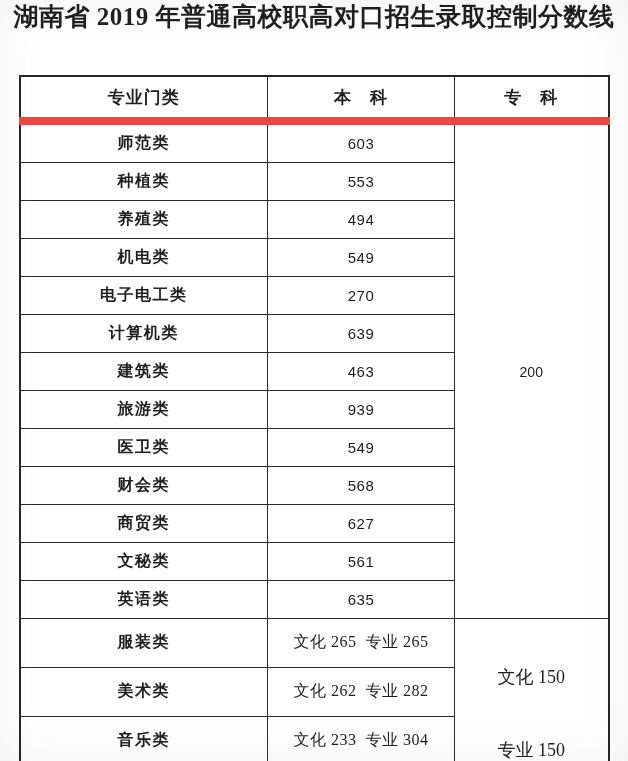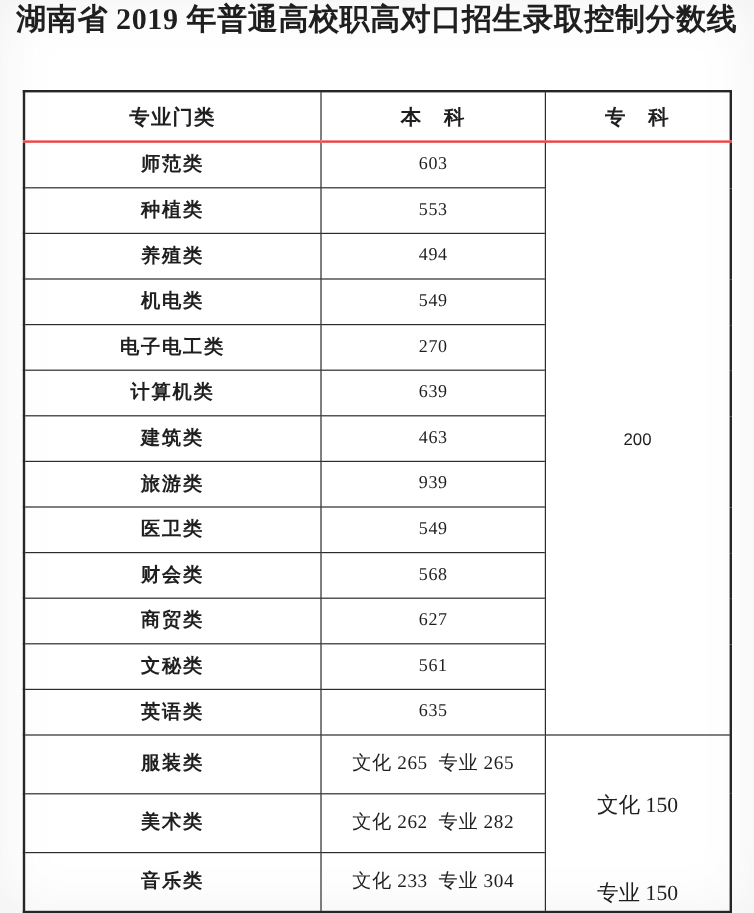--- a/index.html
+++ b/index.html
@@ -34,32 +34,32 @@
     text-align: center;
     vertical-align: middle;
     padding: 0;
     overflow: hidden;
   }
   .score-table thead th {
     height: 40px;
     font-size: 17px;
     font-weight: bold;
     letter-spacing: 1px;
-    border-bottom: 2px solid #ef4444;
+    border-bottom: 8px solid #ef4444;
     white-space: pre;
   }
   .score-table tbody td { height: 37px; }
   .score-table tr.art-row td { height: 35px; }
   .cat {
     font-size: 16px;
     letter-spacing: 1.5px;
     font-weight: bold;
   }
   .num {
-    font-family: Liberation Serif, serif;
+    font-family: Liberation Sans, sans-serif;
     font-size: 15px;
     letter-spacing: 0.5px;
     white-space: pre;
   }
   .mixed {
     font-size: 16px;
     letter-spacing: 0.5px;
     white-space: pre;
   }
   .merged-main {

